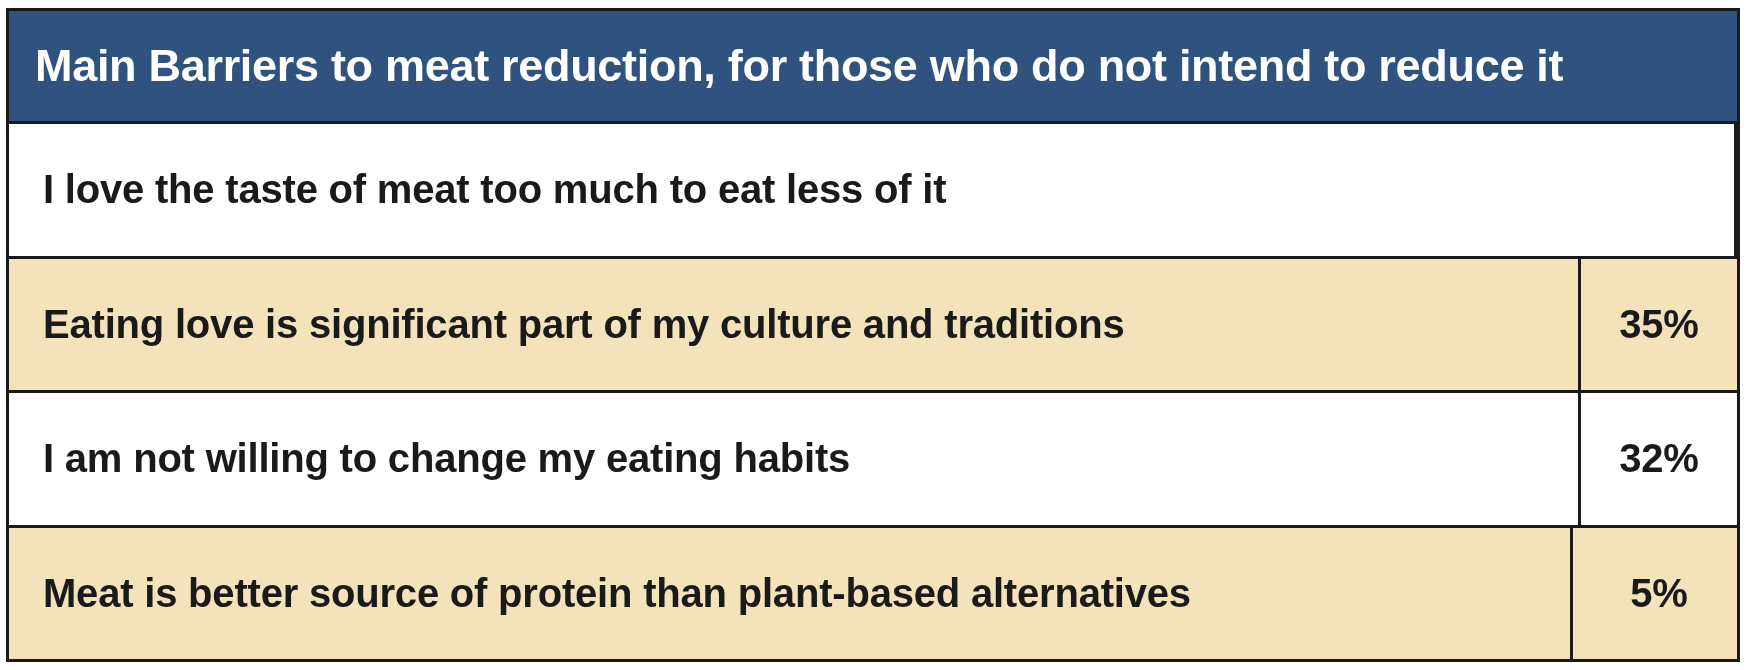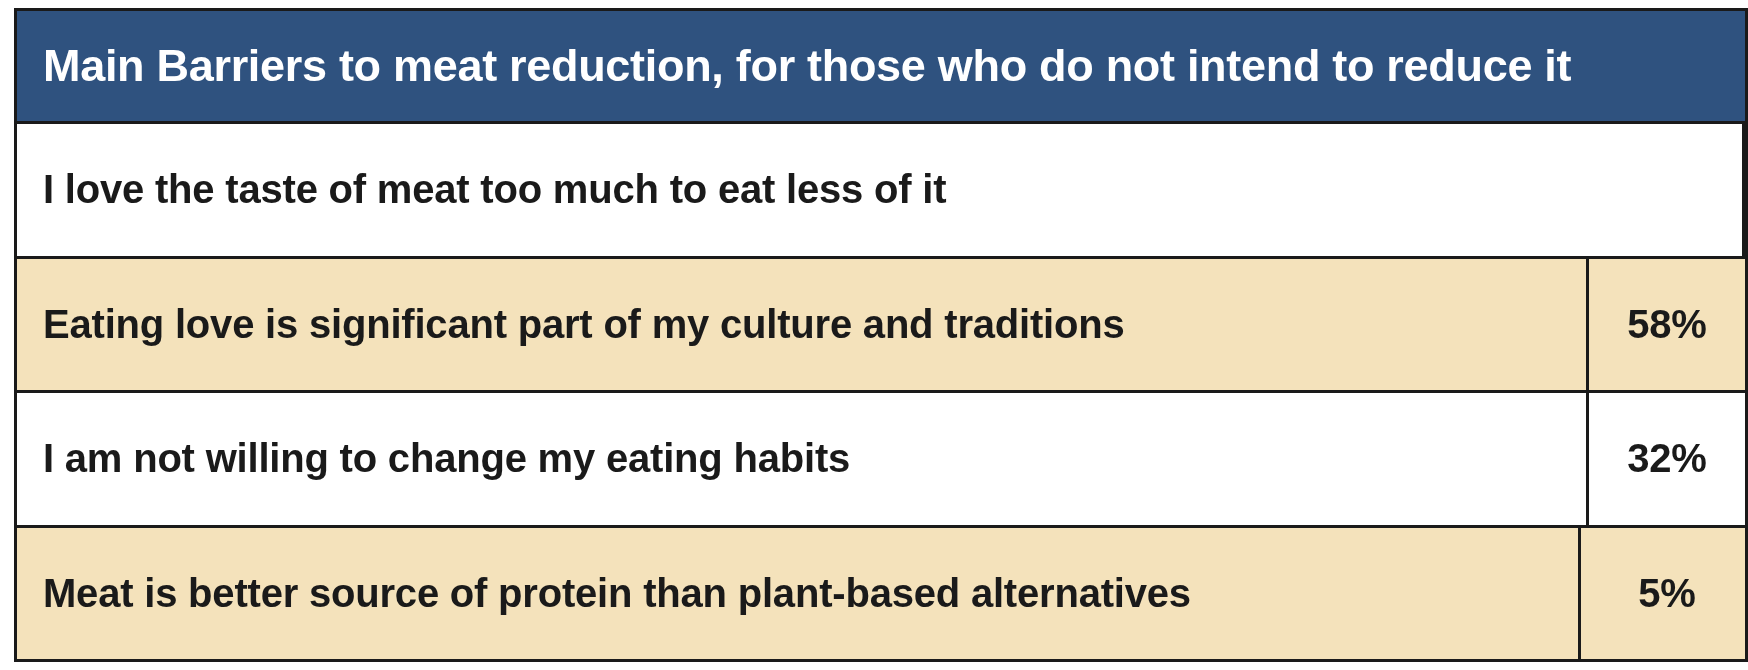--- a/index.html
+++ b/index.html
@@ -10,21 +10,21 @@
   body {
     width: 1748px;
     height: 670px;
     background: #ffffff;
     font-family: "Liberation Sans", "DejaVu Sans", sans-serif;
     overflow: hidden;
   }
 
   .table-wrap {
     position: absolute;
-    left: 14px;
+    left: 6px;
     top: 8px;
     width: 1734px;
     height: 654px;
     box-sizing: border-box;
     border: 3px solid #1a1a1a;
     background: #ffffff;
     display: flex;
     flex-direction: column;
   }
 
@@ -72,20 +72,21 @@
   }
 
   .cell-label {
     flex: 1 1 auto;
     display: flex;
     align-items: center;
     box-sizing: border-box;
     padding: 0 16px 0 26px;
     border-right: 3px solid #1a1a1a;
     overflow: hidden;
+    margin-left: 8px;
   }
   .cell-label .label-text {
     color: #1a1a1a;
     font-size: 40px;
     font-weight: bold;
     line-height: 1.08;
     letter-spacing: -0.2px;
     white-space: nowrap;
   }
 
@@ -120,21 +121,21 @@
       <div class="cell-label">
         <span class="label-text">I love the taste of meat too much to eat less of it</span>
       </div>
     </div>
 
     <div class="row alt">
       <div class="cell-label">
         <span class="label-text">Eating love is significant part of my culture and traditions</span>
       </div>
       <div class="cell-value">
-        <span class="value-text">58%</span>
+        <span class="value-text">35%</span>
       </div>
     </div>
 
     <div class="row">
       <div class="cell-label">
         <span class="label-text">I am not willing to change my eating habits</span>
       </div>
       <div class="cell-value">
         <span class="value-text">32%</span>
       </div>

